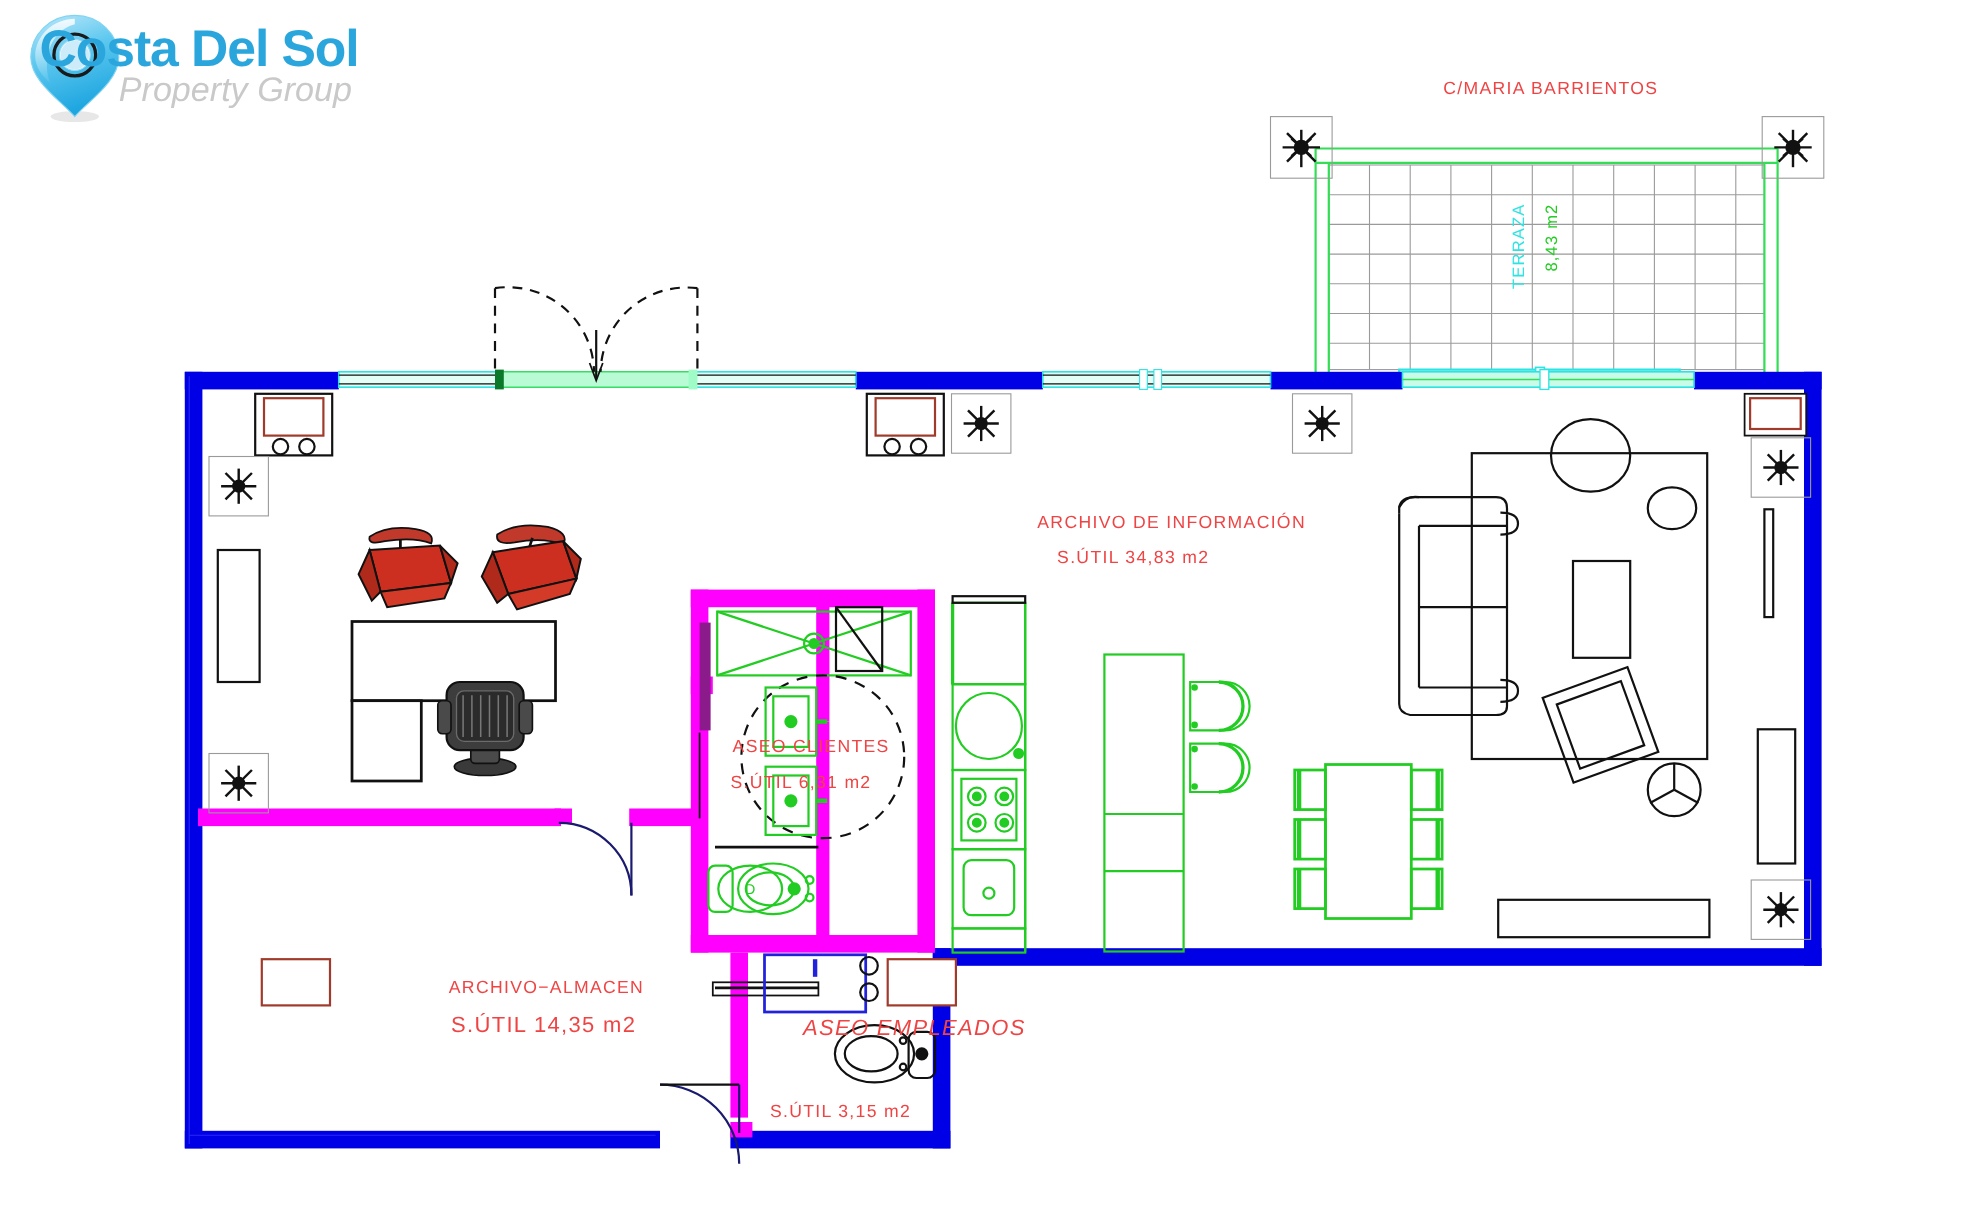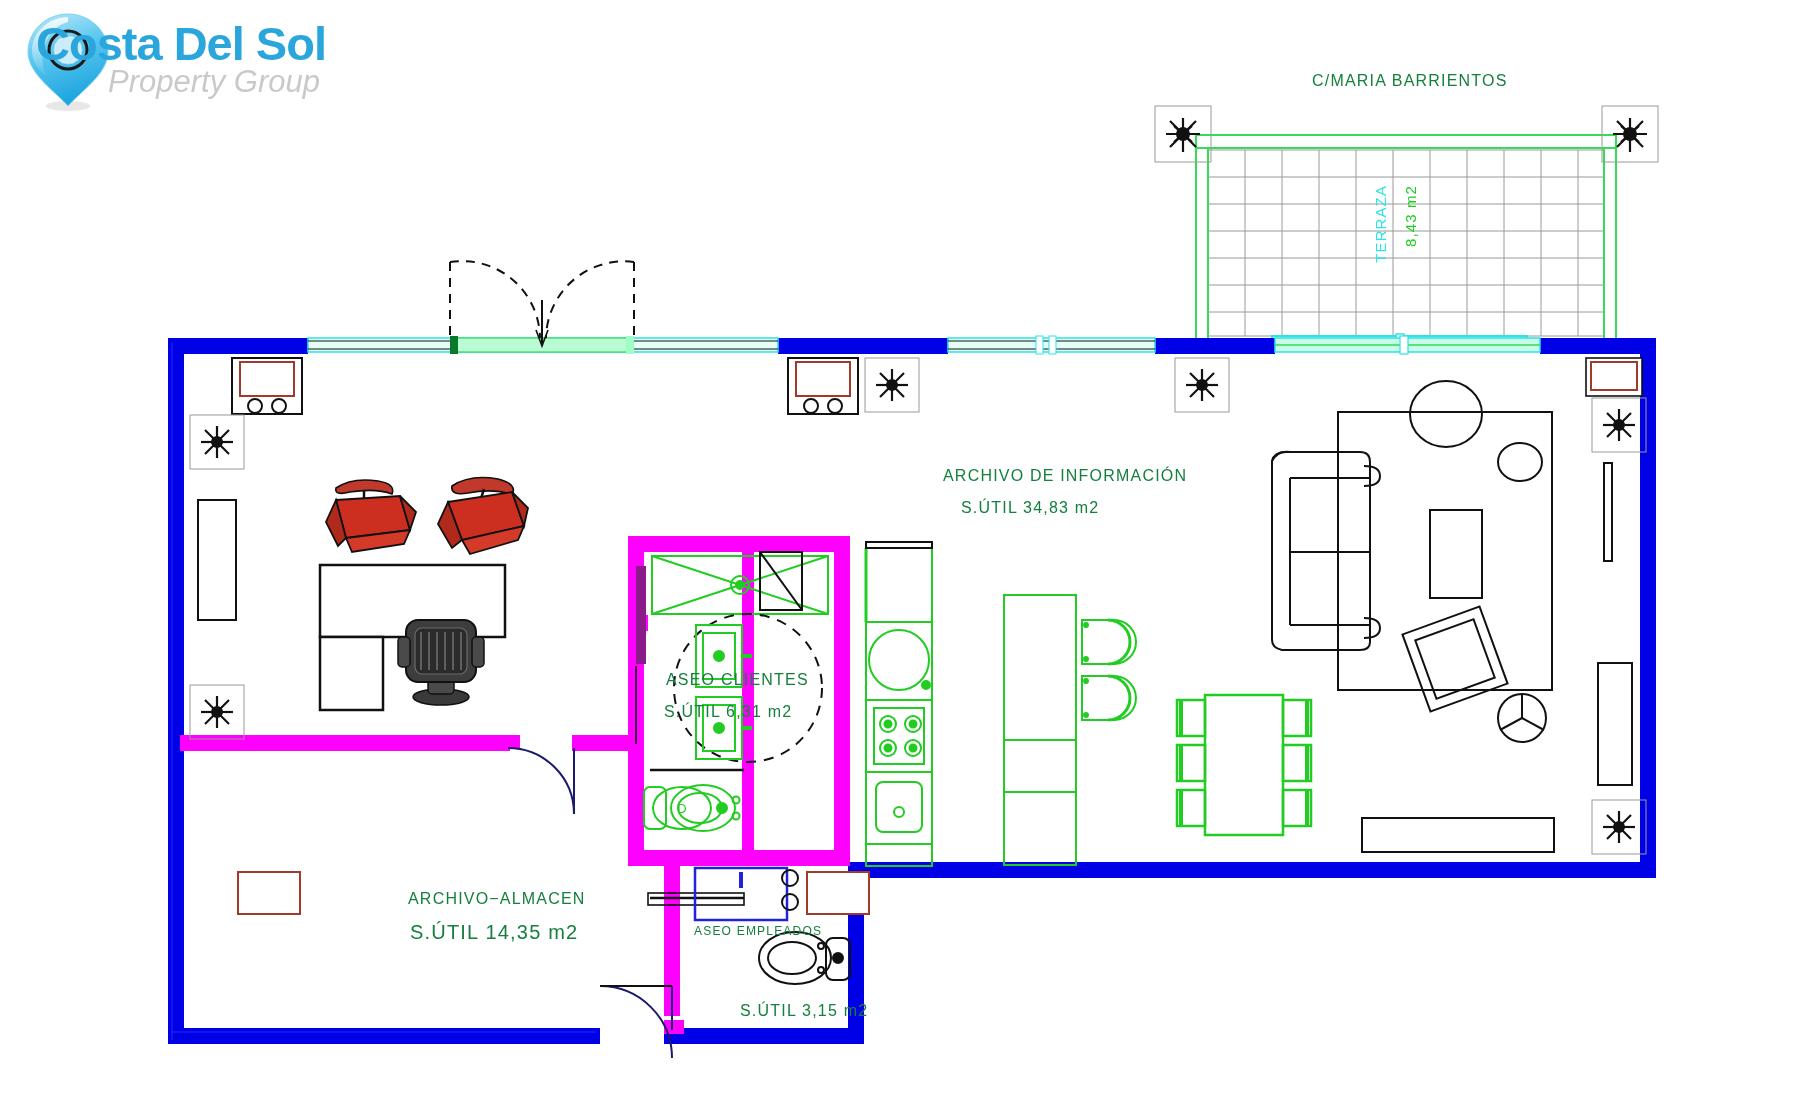--- a/index.html
+++ b/index.html
@@ -52,33 +52,33 @@
     font-family: "Liberation Sans", sans-serif;
     font-size: 31px;
     color: #c9c9c9;
     white-space: nowrap;
     font-style: italic;
   }
   
   .plan-label {
     position: absolute;
     font-family: "Liberation Sans", sans-serif;
-    color: #15803d;
+    color: #ef4444;
     white-space: nowrap;
     letter-spacing: 1.2px;
   }
   .lbl-street { font-size: 16px; left: 1312px; top: 72px; }
   .lbl-office-name { font-size: 16px; left: 943px; top: 467px; }
   .lbl-office-area { font-size: 16px; left: 961px; top: 499px; }
   .lbl-aseo-cli-name { font-size: 16px; left: 666px; top: 671px; }
   .lbl-aseo-cli-area { font-size: 16px; left: 664px; top: 703px; }
   .lbl-archivo-name { font-size: 16px; left: 408px; top: 890px; }
   .lbl-archivo-area { font-size: 20px; left: 410px; top: 921px; }
-  .lbl-aseoemp-name { font-size: 12px; left: 694px; top: 924px; }
-  .lbl-aseoemp-area { font-size: 16px; left: 700px; top: 1002px; margin-left: 40px; }
+  .lbl-aseoemp-name { font-size: 20px; left: 730px; top: 924px; font-style: italic; }
+  .lbl-aseoemp-area { font-size: 16px; left: 700px; top: 1002px; }
 
   .lbl-terraza {
     position: absolute;
     left: 1372px;
     top: 185px;
     font-size: 15px;
     font-family: "Liberation Sans", sans-serif;
     color: #2fe3e3;
     letter-spacing: 1.1px;
     writing-mode: vertical-rl;

